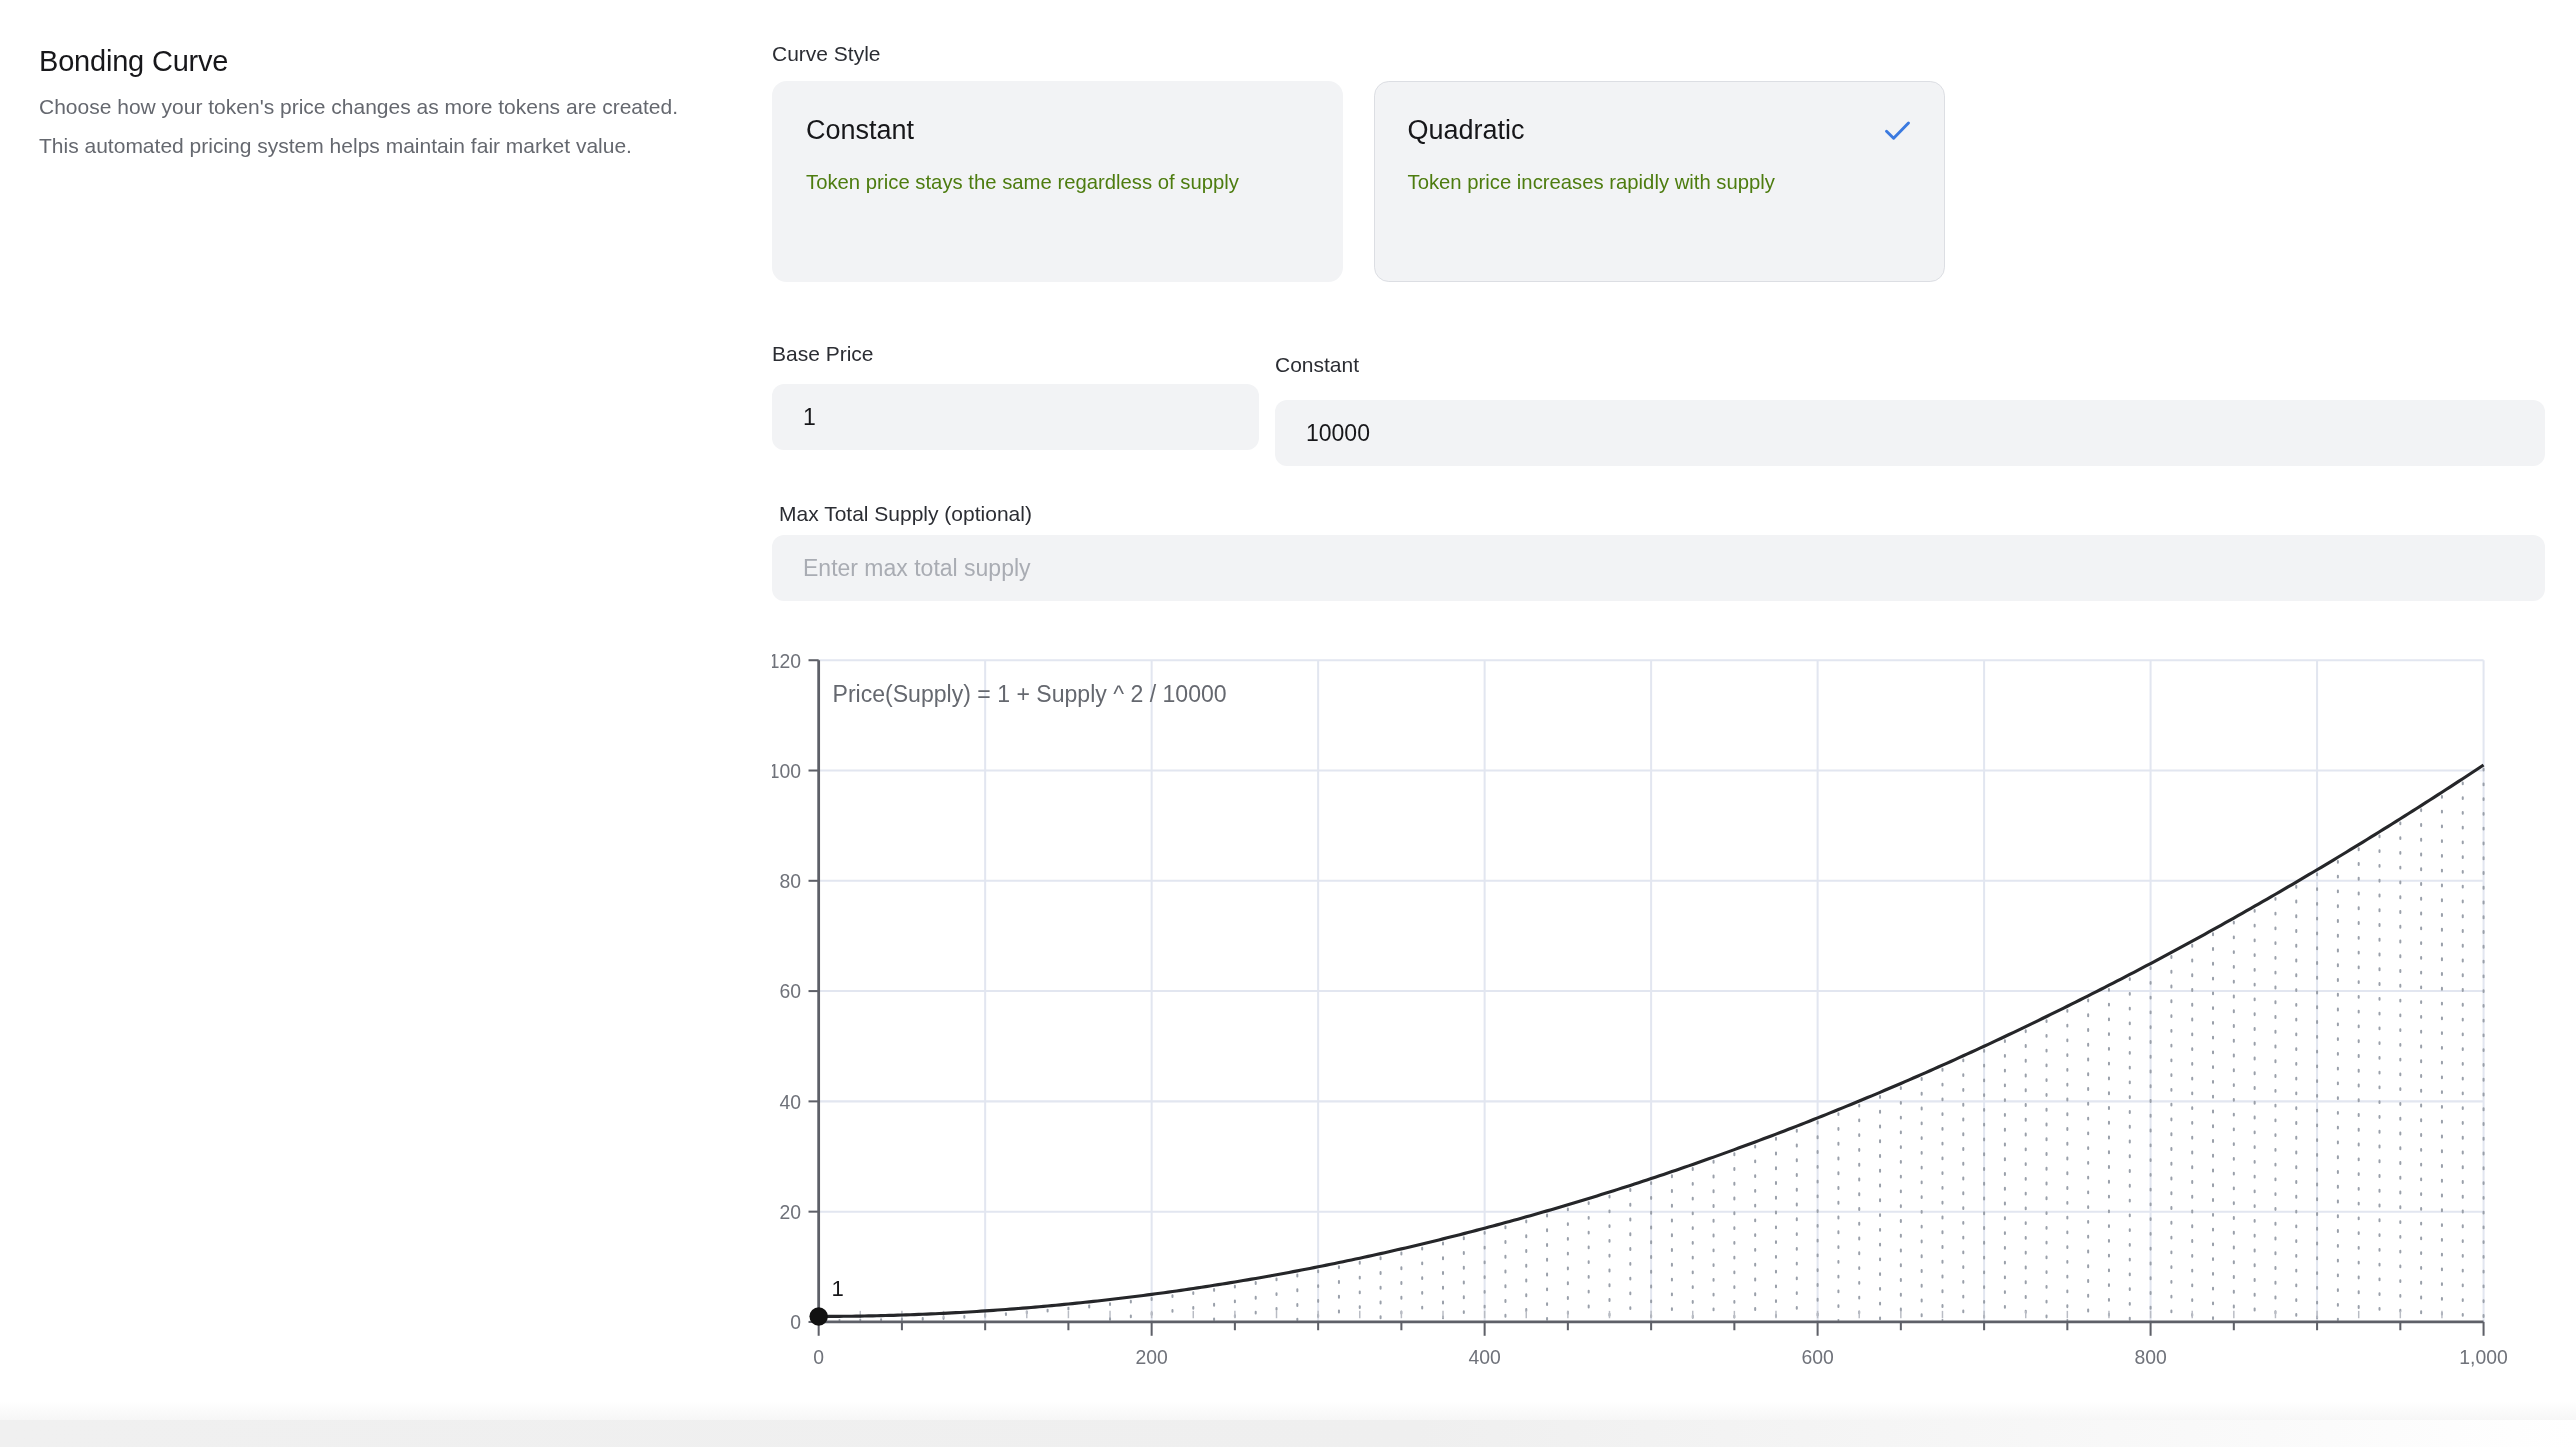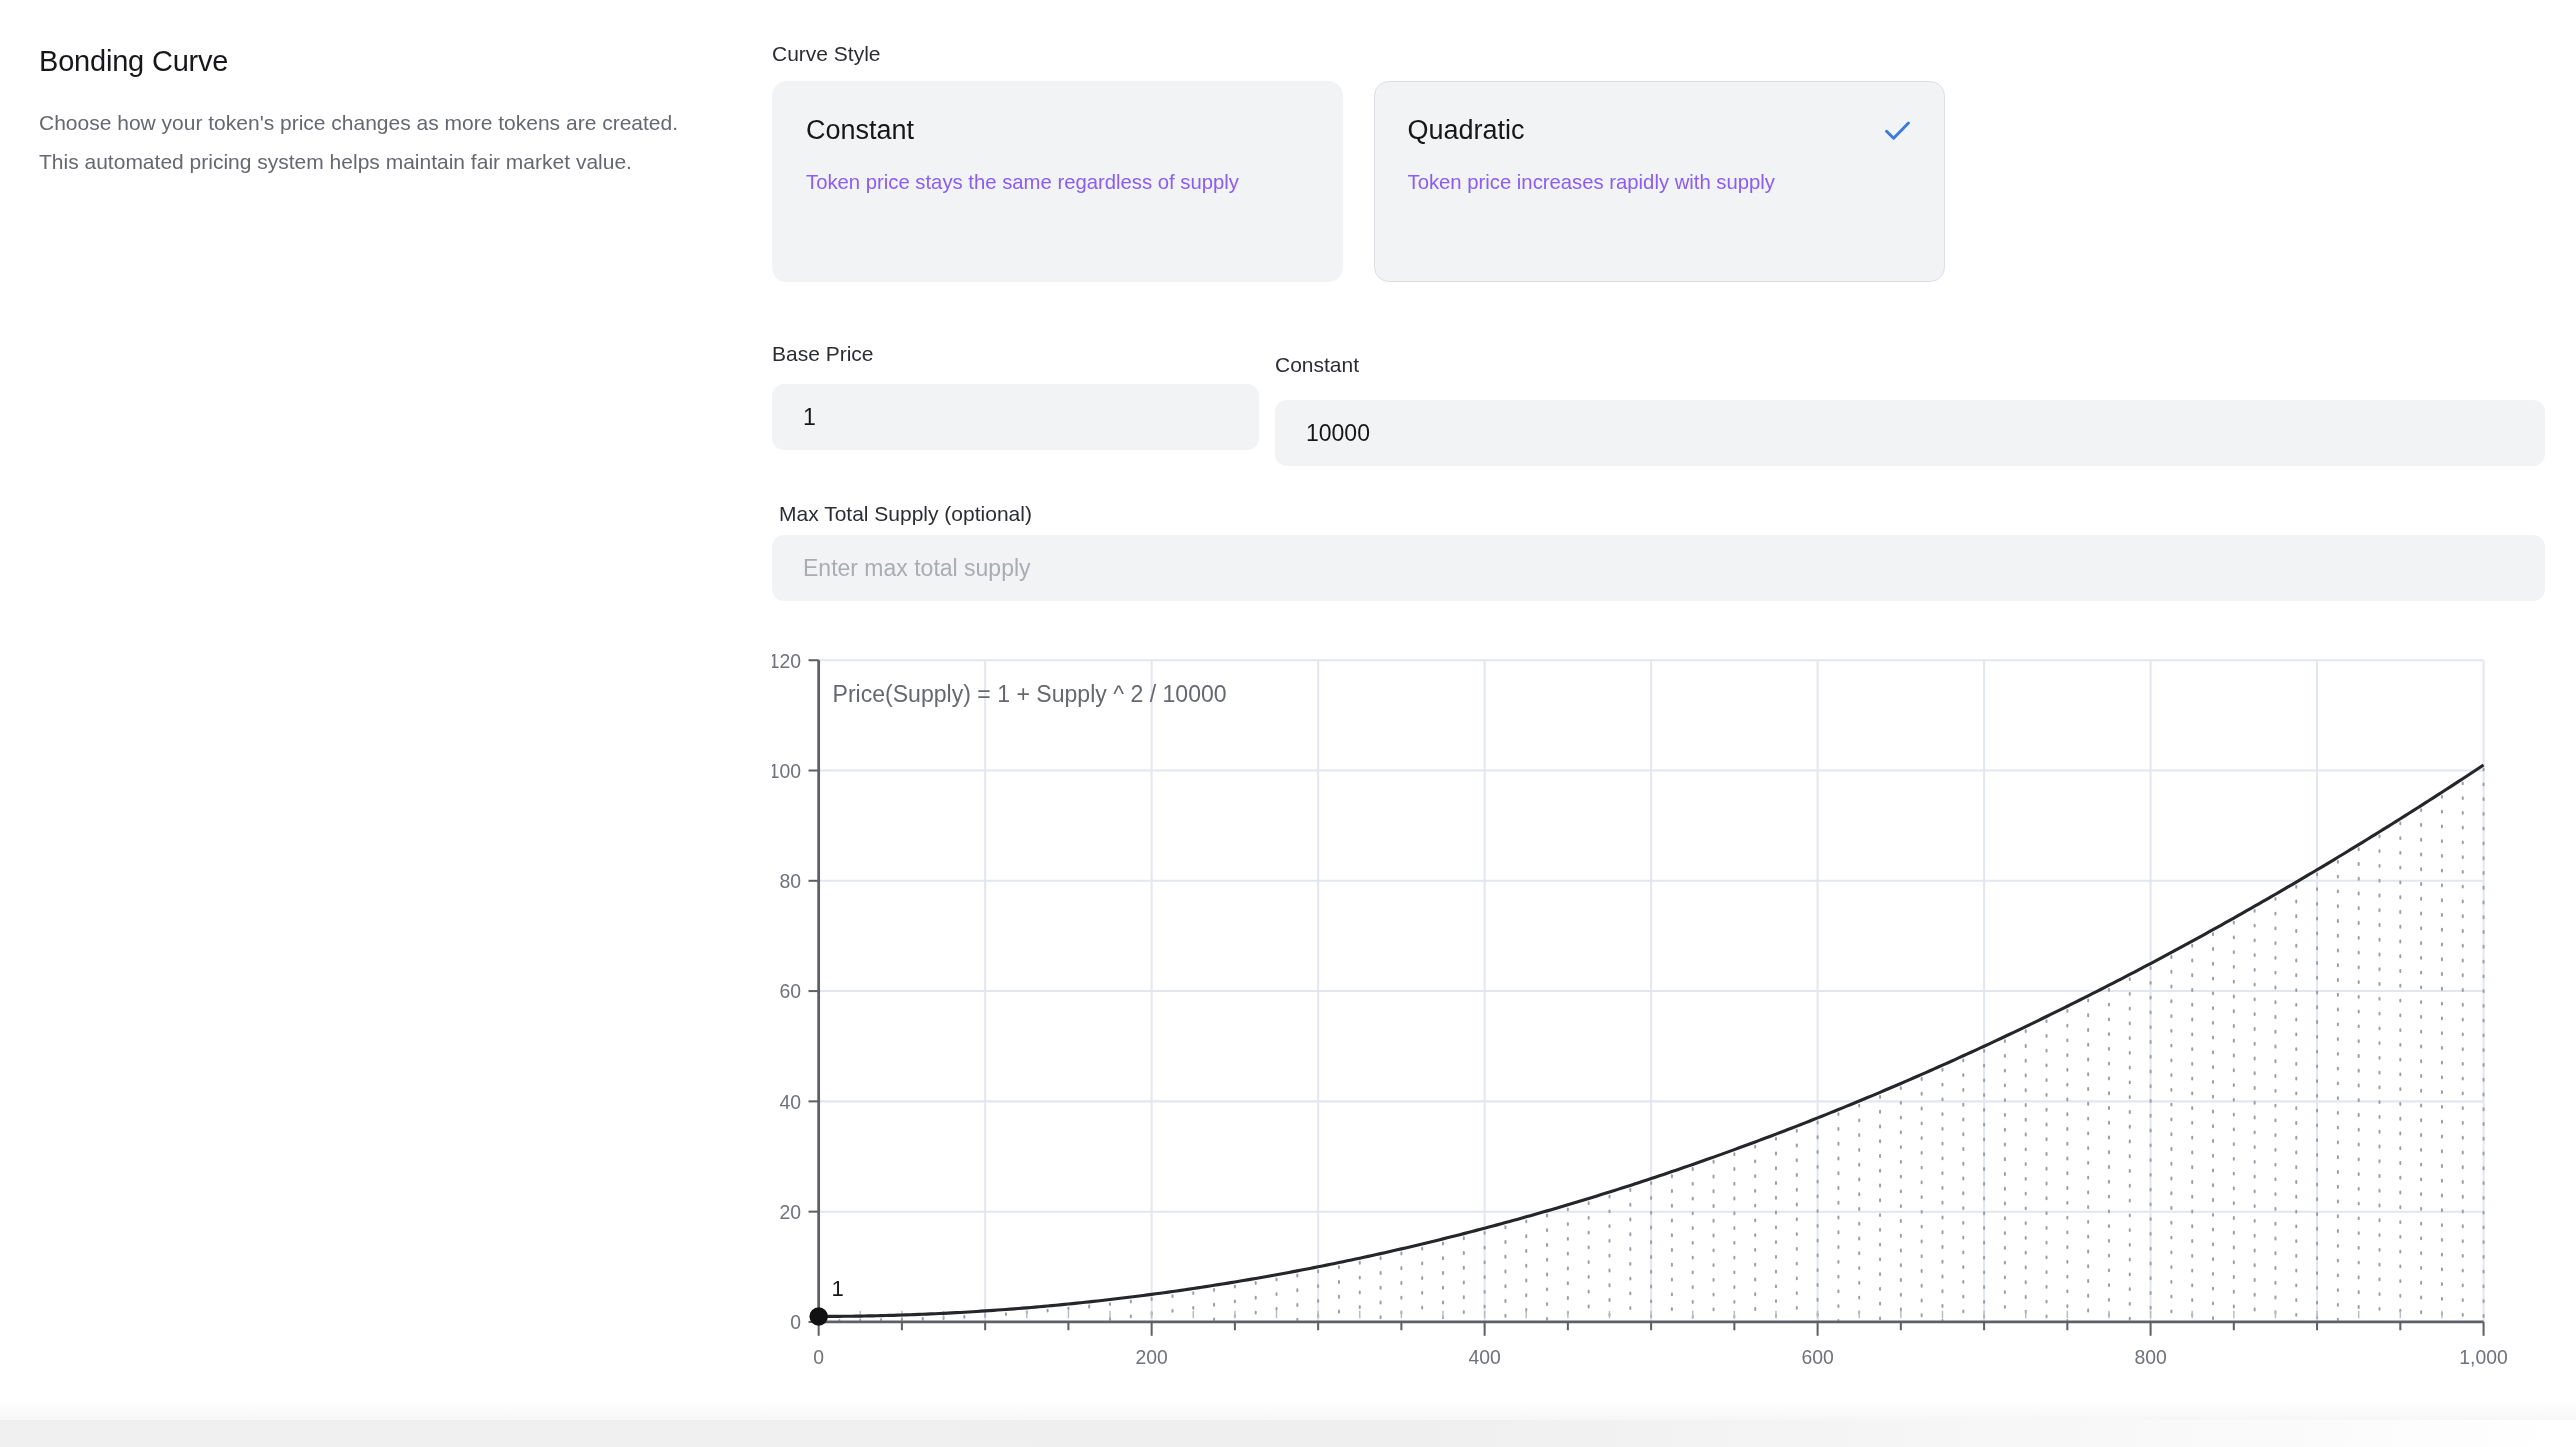--- a/index.html
+++ b/index.html
@@ -26,21 +26,21 @@
     width: 646px;
   }
   #section-title {
     font-size: 29px;
     font-weight: 400;
     color: #17171a;
     letter-spacing: -0.2px;
     line-height: 1.2;
   }
   #section-desc {
-    margin-top: 24px;
+    margin-top: 8px;
     font-size: 21px;
     line-height: 39px;
     color: #65686f;
     width: 646px;
   }
 
   
   #right-panel {
     position: absolute;
     left: 772px;
@@ -84,21 +84,21 @@
   .curve-card-title {
     font-size: 27px;
     color: #17171a;
     font-weight: 400;
     line-height: 1;
   }
   .curve-card-desc {
     margin-top: 22px;
     font-size: 20.3px;
     line-height: 32px;
-    color: #8b5cf6;
+    color: #4d7c0f;
     width: 443px;
   }
   .check-icon {
     position: absolute;
     right: 30.5px;
     top: 33px;
     width: 31px;
     height: 31px;
   }
 

